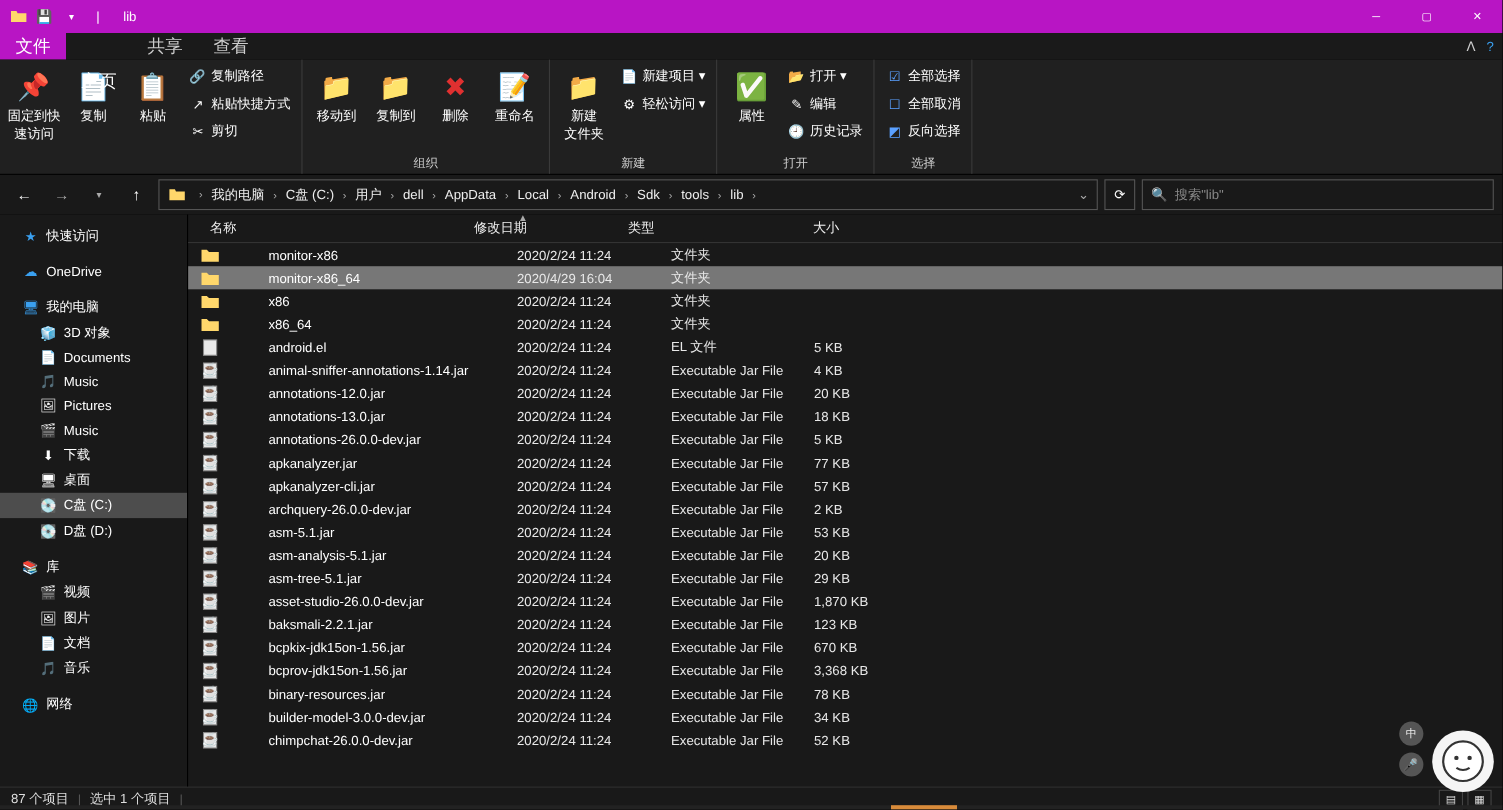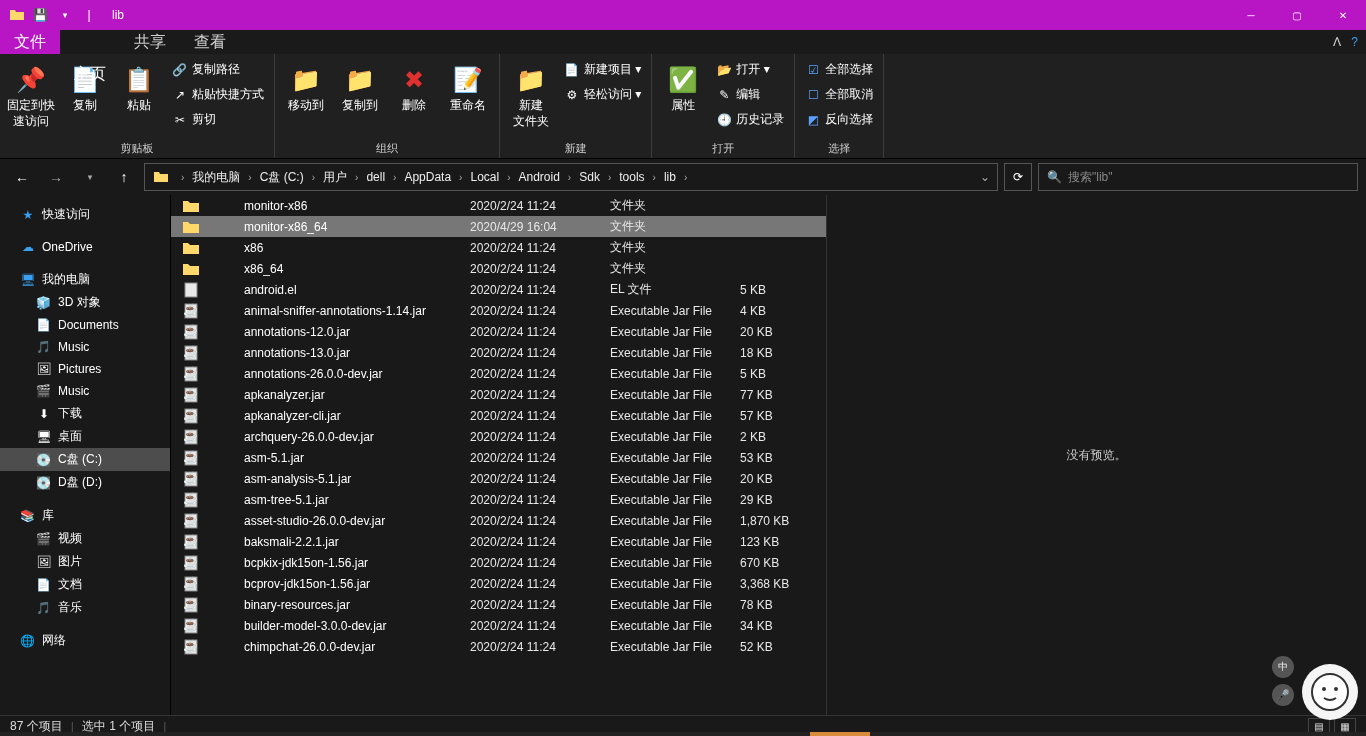--- a/index.html
+++ b/index.html
@@ -141,21 +141,20 @@
         <div class="ribbon-btn-small">
             <span class="icon">↗</span>
             <span>粘贴快捷方式</span>
           </div>
         <div class="ribbon-btn-small">
             <span class="icon">✂</span>
             <span>剪切</span>
           </div>
       </div>
     </div>
-    <div class="ribbon-group-label">剪贴板</div>
   </div>
   <div class="ribbon-group">
     <div class="ribbon-group-content">
       <div class="ribbon-btn-large">
           <span class="icon">📁</span>
           <span>移动到</span>
         </div>
       <div class="ribbon-btn-large">
           <span class="icon">📁</span>
           <span>复制到</span>
@@ -330,20 +329,27 @@
         <span class="sicon">🎵</span>
         <span>音乐</span>
       </div>
       <div class="sidebar-spacer"></div>
       <div class="sidebar-item">
         <span class="sicon" style="color: rgb(58, 160, 240);">🌐</span>
         <span>网络</span>
       </div>
     </div>
   <div class="filelist">
+    <div class="col-header">
+      <div class="col-name">名称</div>
+      <span class="sort-arrow">▲</span>
+      <div class="col-date">修改日期</div>
+      <div class="col-type">类型</div>
+      <div class="col-size">大小</div>
+    </div>
     <div class="file-rows" id="file-rows">
         <div class="file-row">
           <span class="ficon">
             <svg width="16" height="14" viewBox="0 0 16 14">
               <path class="folder-svg" d="M0 2h5l2 2h9v9H0z"></path>
             </svg>
           </span>
           <span class="fname">monitor-x86</span>
           <span class="fdate">2020/2/24 11:24</span>
           <span class="ftype">文件夹</span>
@@ -591,23 +597,20 @@
               <rect x="1" y="1" width="12" height="14" fill="#e8e8e8" stroke="#888"></rect>
               <text x="7" y="11" font-size="7" text-anchor="middle" fill="#a05000">☕</text>
             </svg>
           </span>
           <span class="fname">chimpchat-26.0.0-dev.jar</span>
           <span class="fdate">2020/2/24 11:24</span>
           <span class="ftype">Executable Jar File</span>
           <span class="fsize">52 KB</span>
         </div>
       </div>
-  </div>
-  <div class="preview">
-    <span>没有预览。</span>
   </div>
 </div>
 
 <div class="statusbar">
   <span>87 个项目</span>
   <span class="sep">|</span>
   <span>选中 1 个项目</span>
   <span class="sep">|</span>
   <div class="statusbar-right">
     <div class="view-btn">▤</div>

